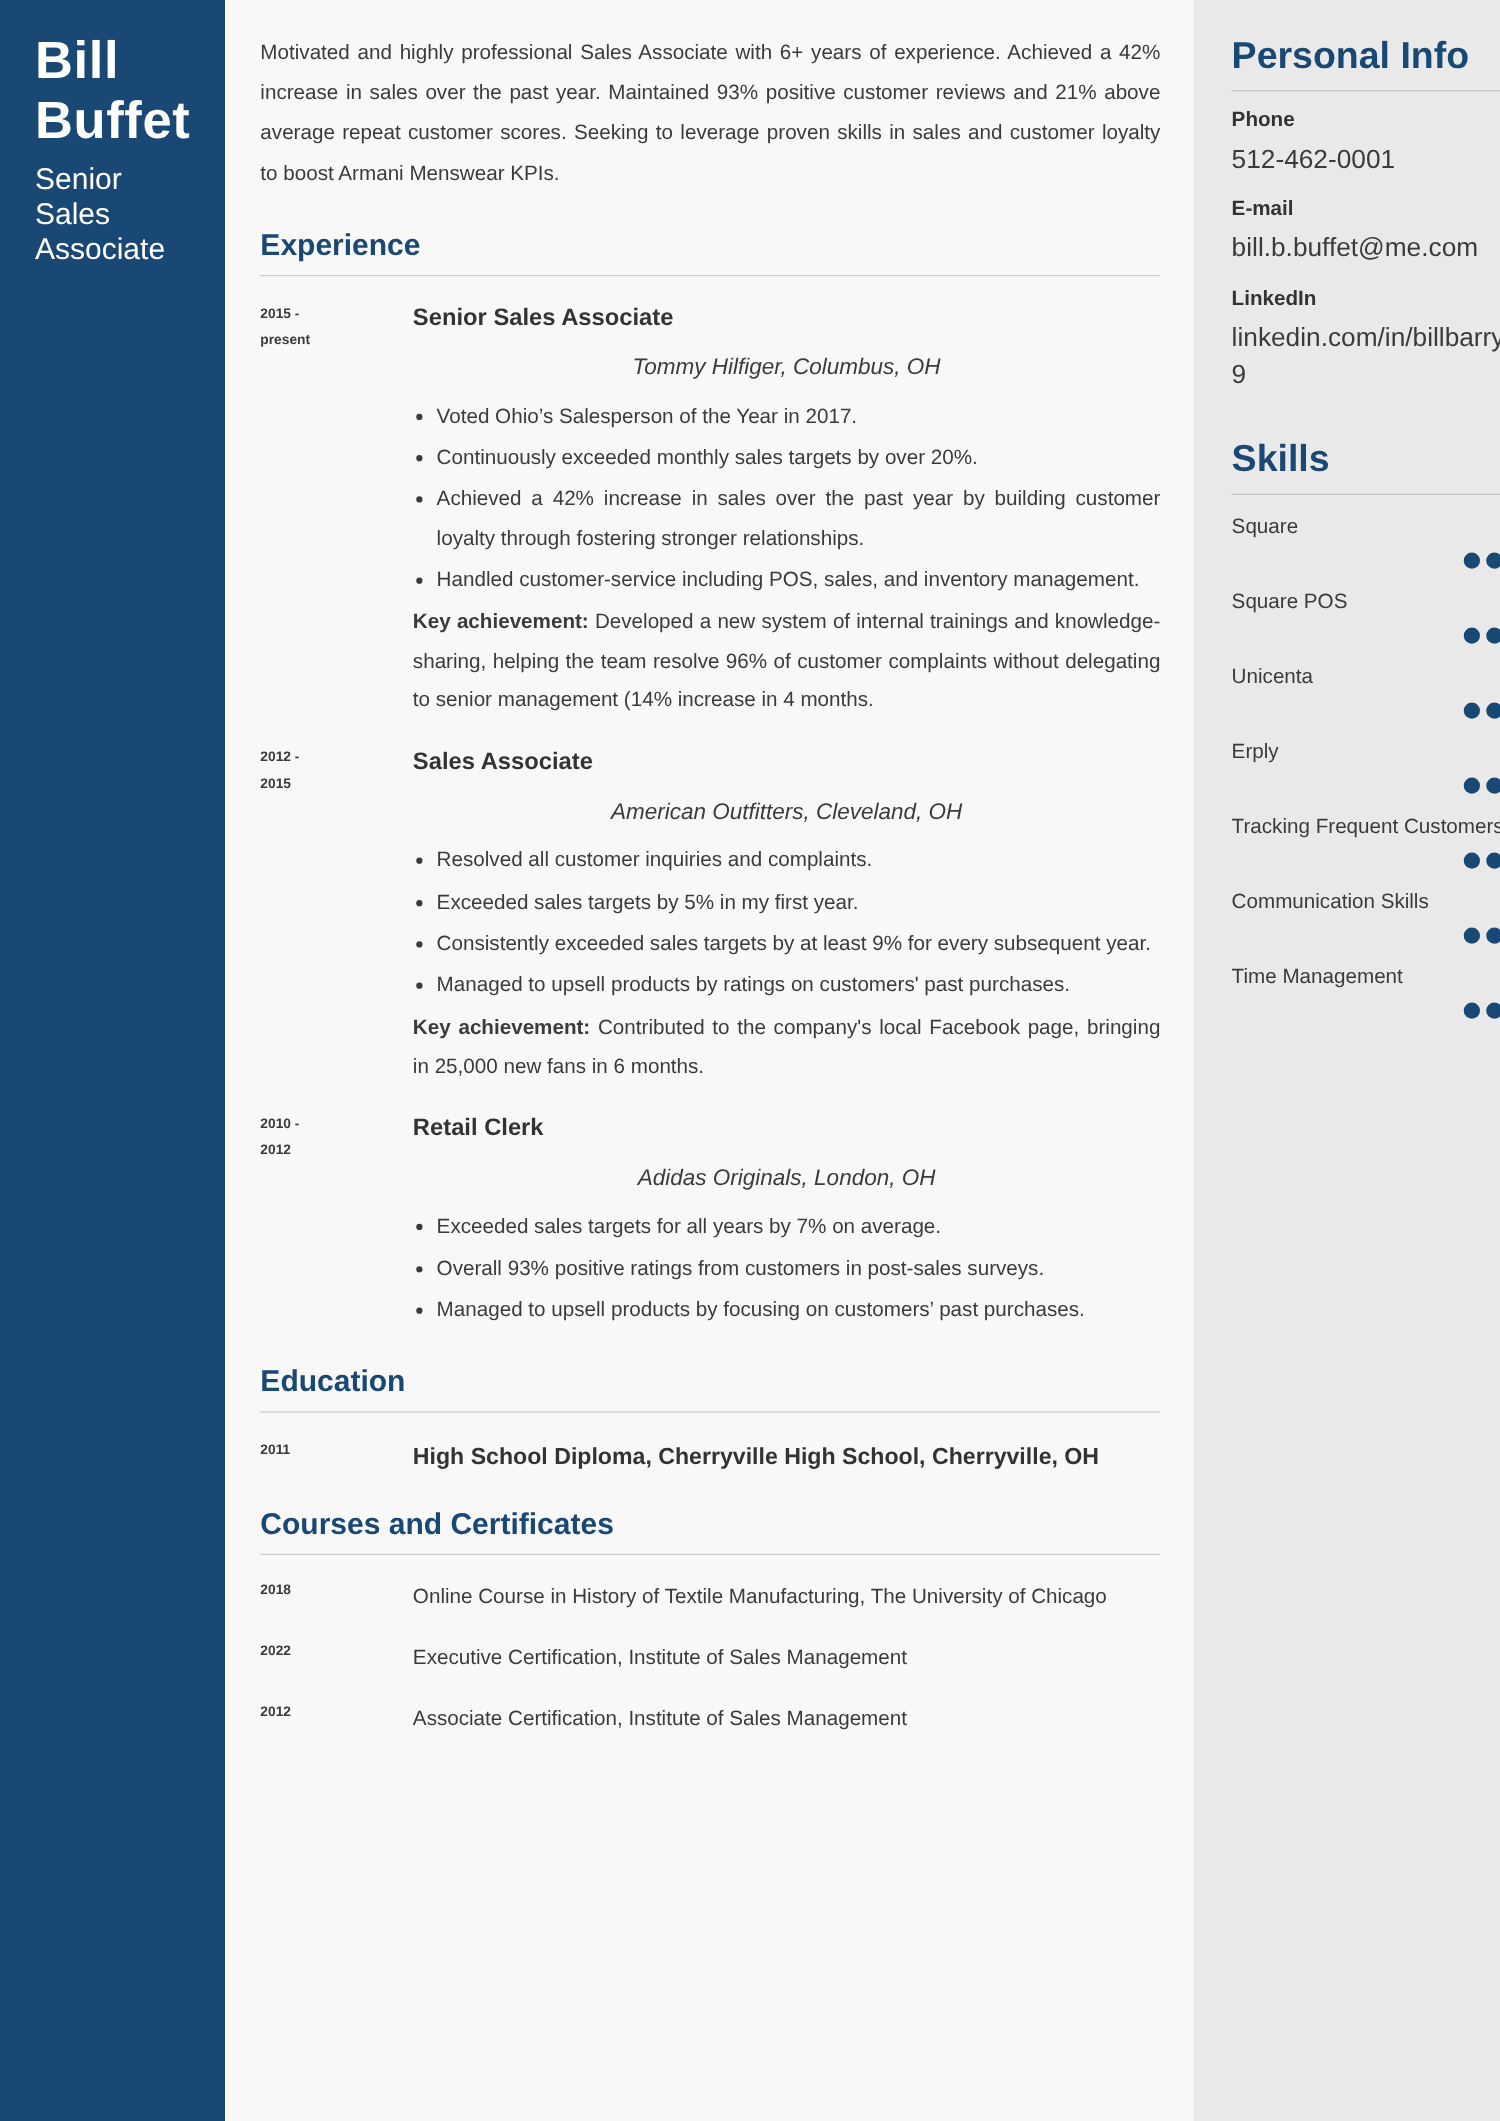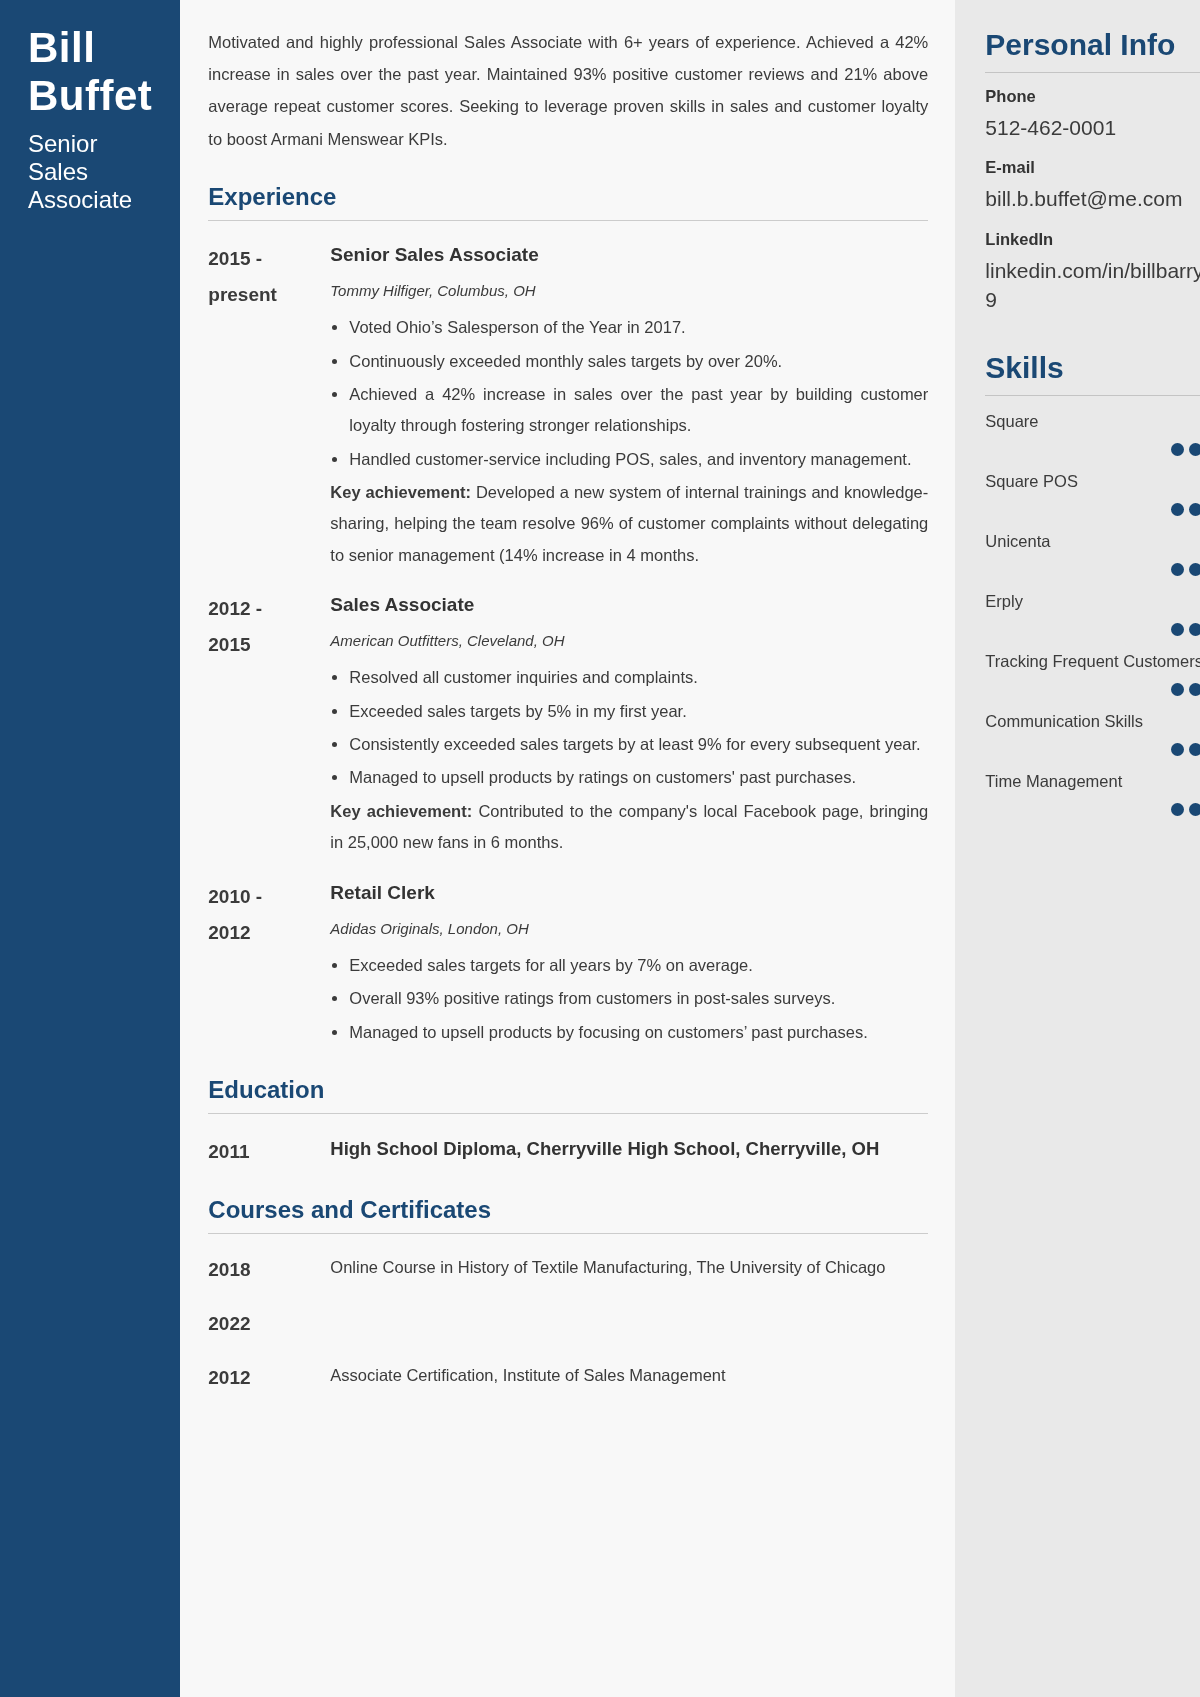--- a/index.html
+++ b/index.html
@@ -67,36 +67,37 @@
     margin: 0 0 0 0;
     padding-bottom: 9px;
     border-bottom: 1px solid #cccccc;
   }
   .section { margin-bottom: 26px; }
   .entry { display: flex; margin-top: 20px; }
   .entry-dates {
     width: 122px;
     flex: 0 0 122px;
     font-weight: bold;
-    font-size: 19px;
+    font-size: 11px;
     line-height: 1.9;
   }
   .entry-body { flex: 1; }
   .entry-title {
     font-size: 19px;
     font-weight: bold;
     color: #333333;
     margin: 0 0 8px 0;
     line-height: 1.5;
   }
   .entry-subtitle {
     font-style: italic;
-    font-size: 15px;
+    font-size: 18px;
     margin: 0 0 8px 0;
     line-height: 1.8;
+    text-align: center;
   }
   .entry-bullets {
     margin: 0;
     padding-left: 19px;
   }
   .entry-bullets li {
     font-size: 16.5px;
     line-height: 1.9;
     text-align: justify;
     margin-bottom: 2px;
@@ -242,20 +243,21 @@
         </div>
 
         <div class="section">
           <h2 class="section-heading">Courses and Certificates</h2>
           <div class="course-entry">
             <div class="entry-dates">2018</div>
             <div class="course-text">Online Course in History of Textile Manufacturing, The University of Chicago</div>
           </div>
           <div class="course-entry">
             <div class="entry-dates">2022</div>
+            <div class="course-text">Executive Certification, Institute of Sales Management</div>
           </div>
           <div class="course-entry">
             <div class="entry-dates">2012</div>
             <div class="course-text">Associate Certification, Institute of Sales Management</div>
           </div>
         </div>
 
       </div>
 
       <div class="sidebar">

